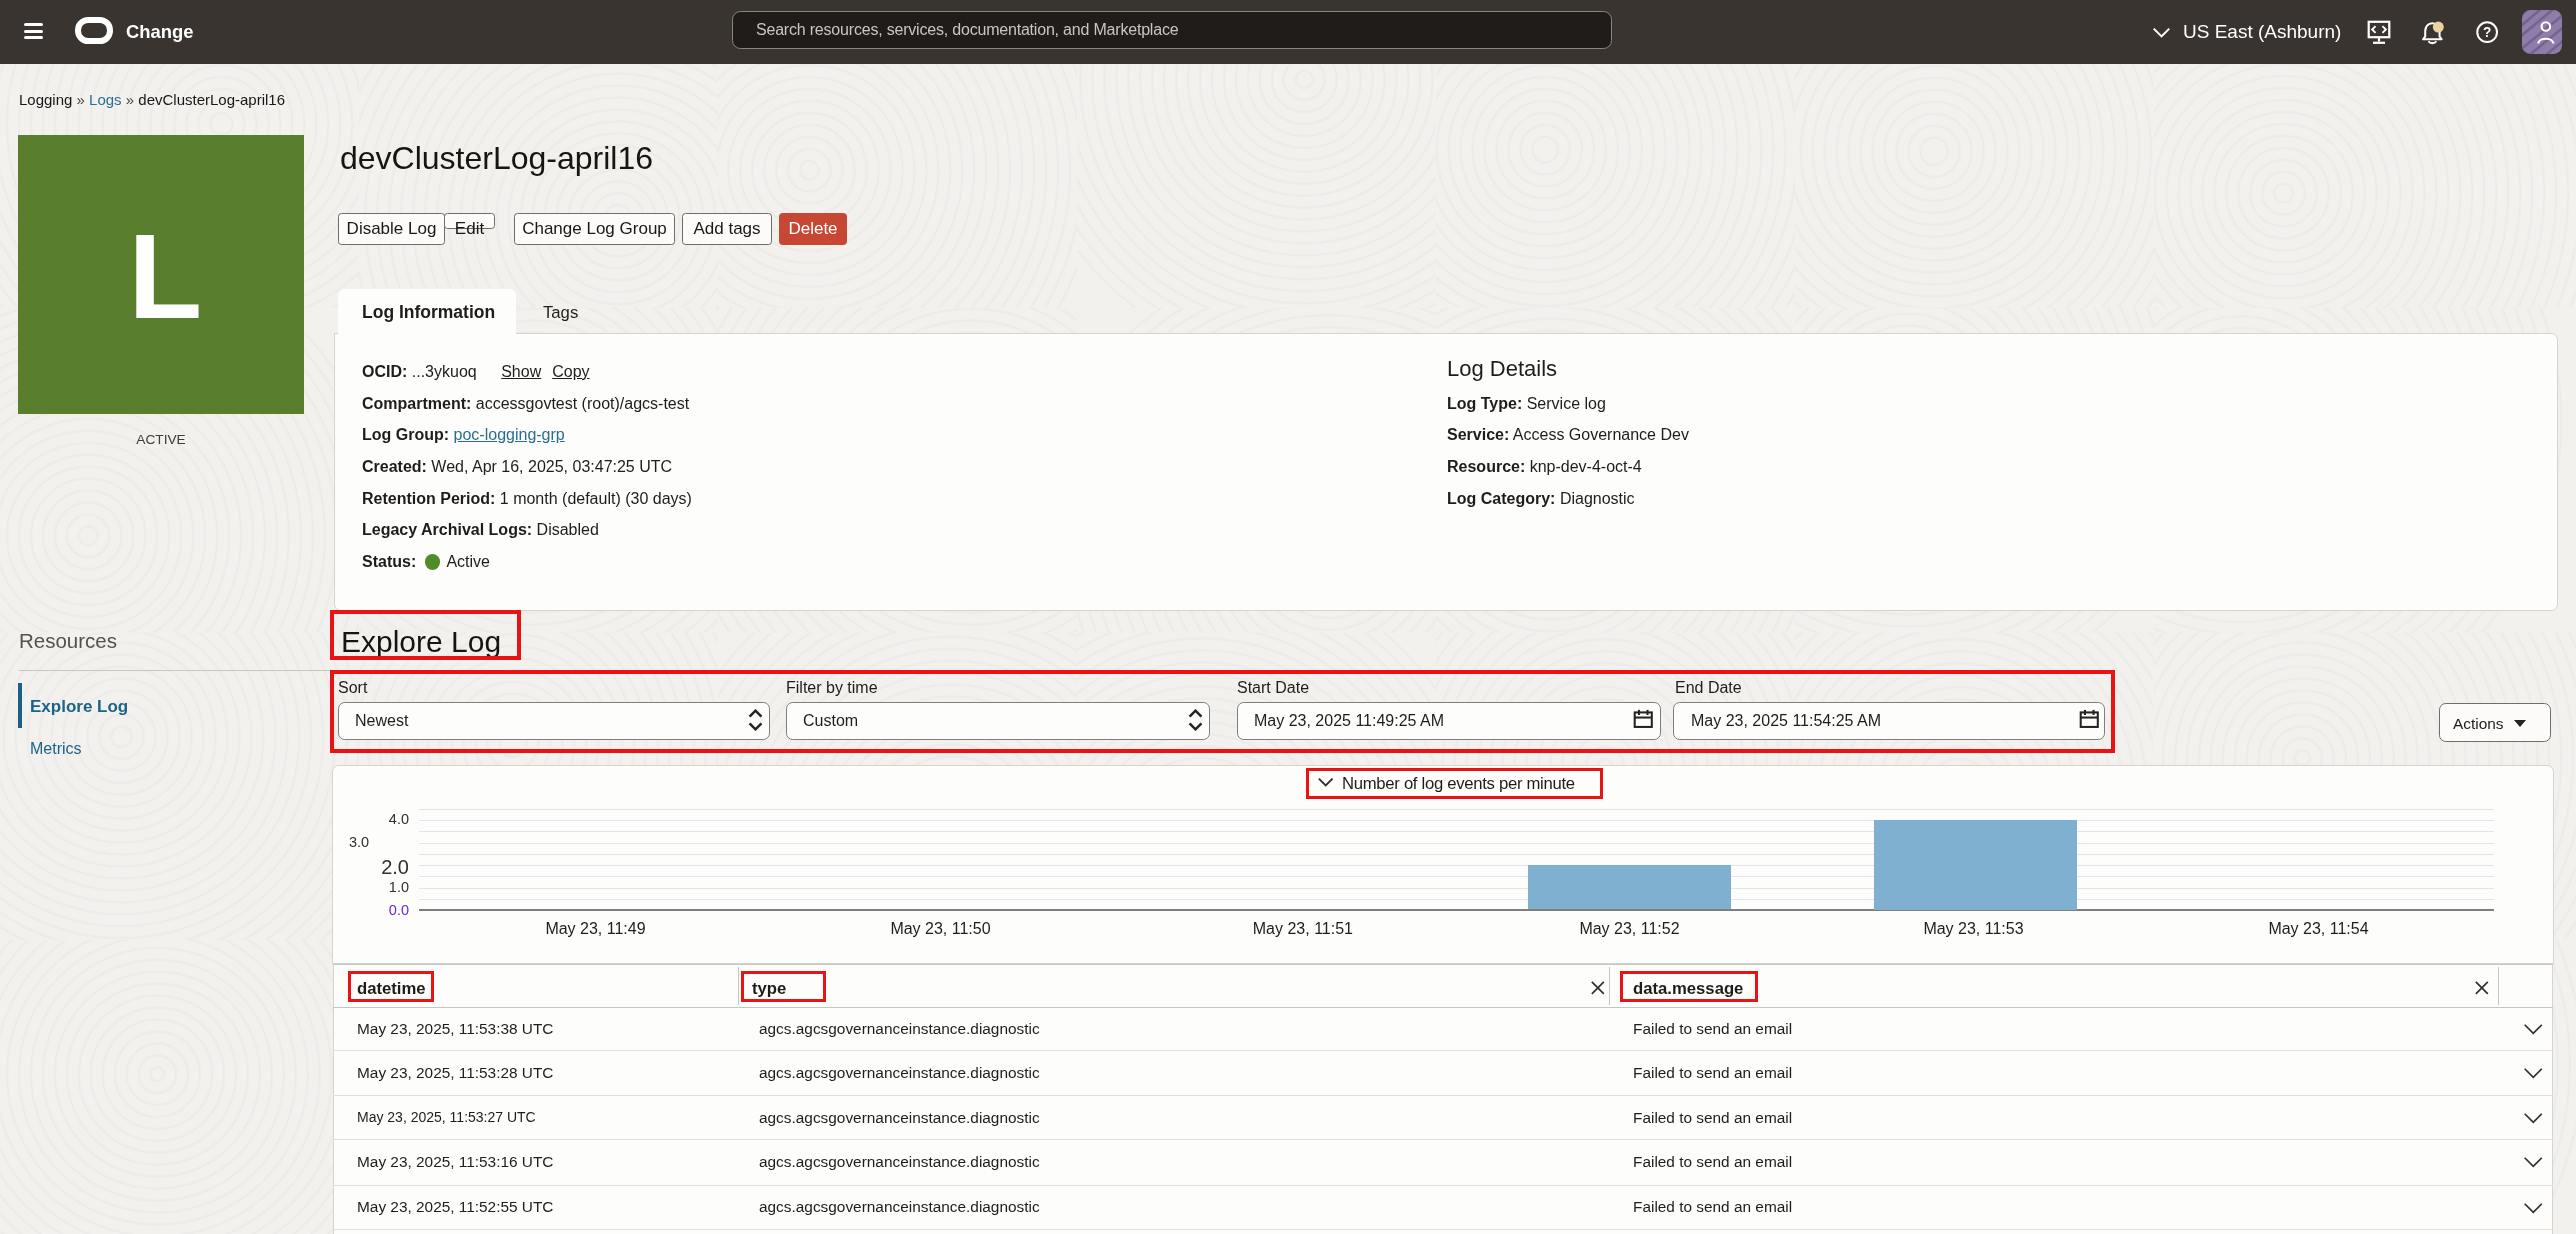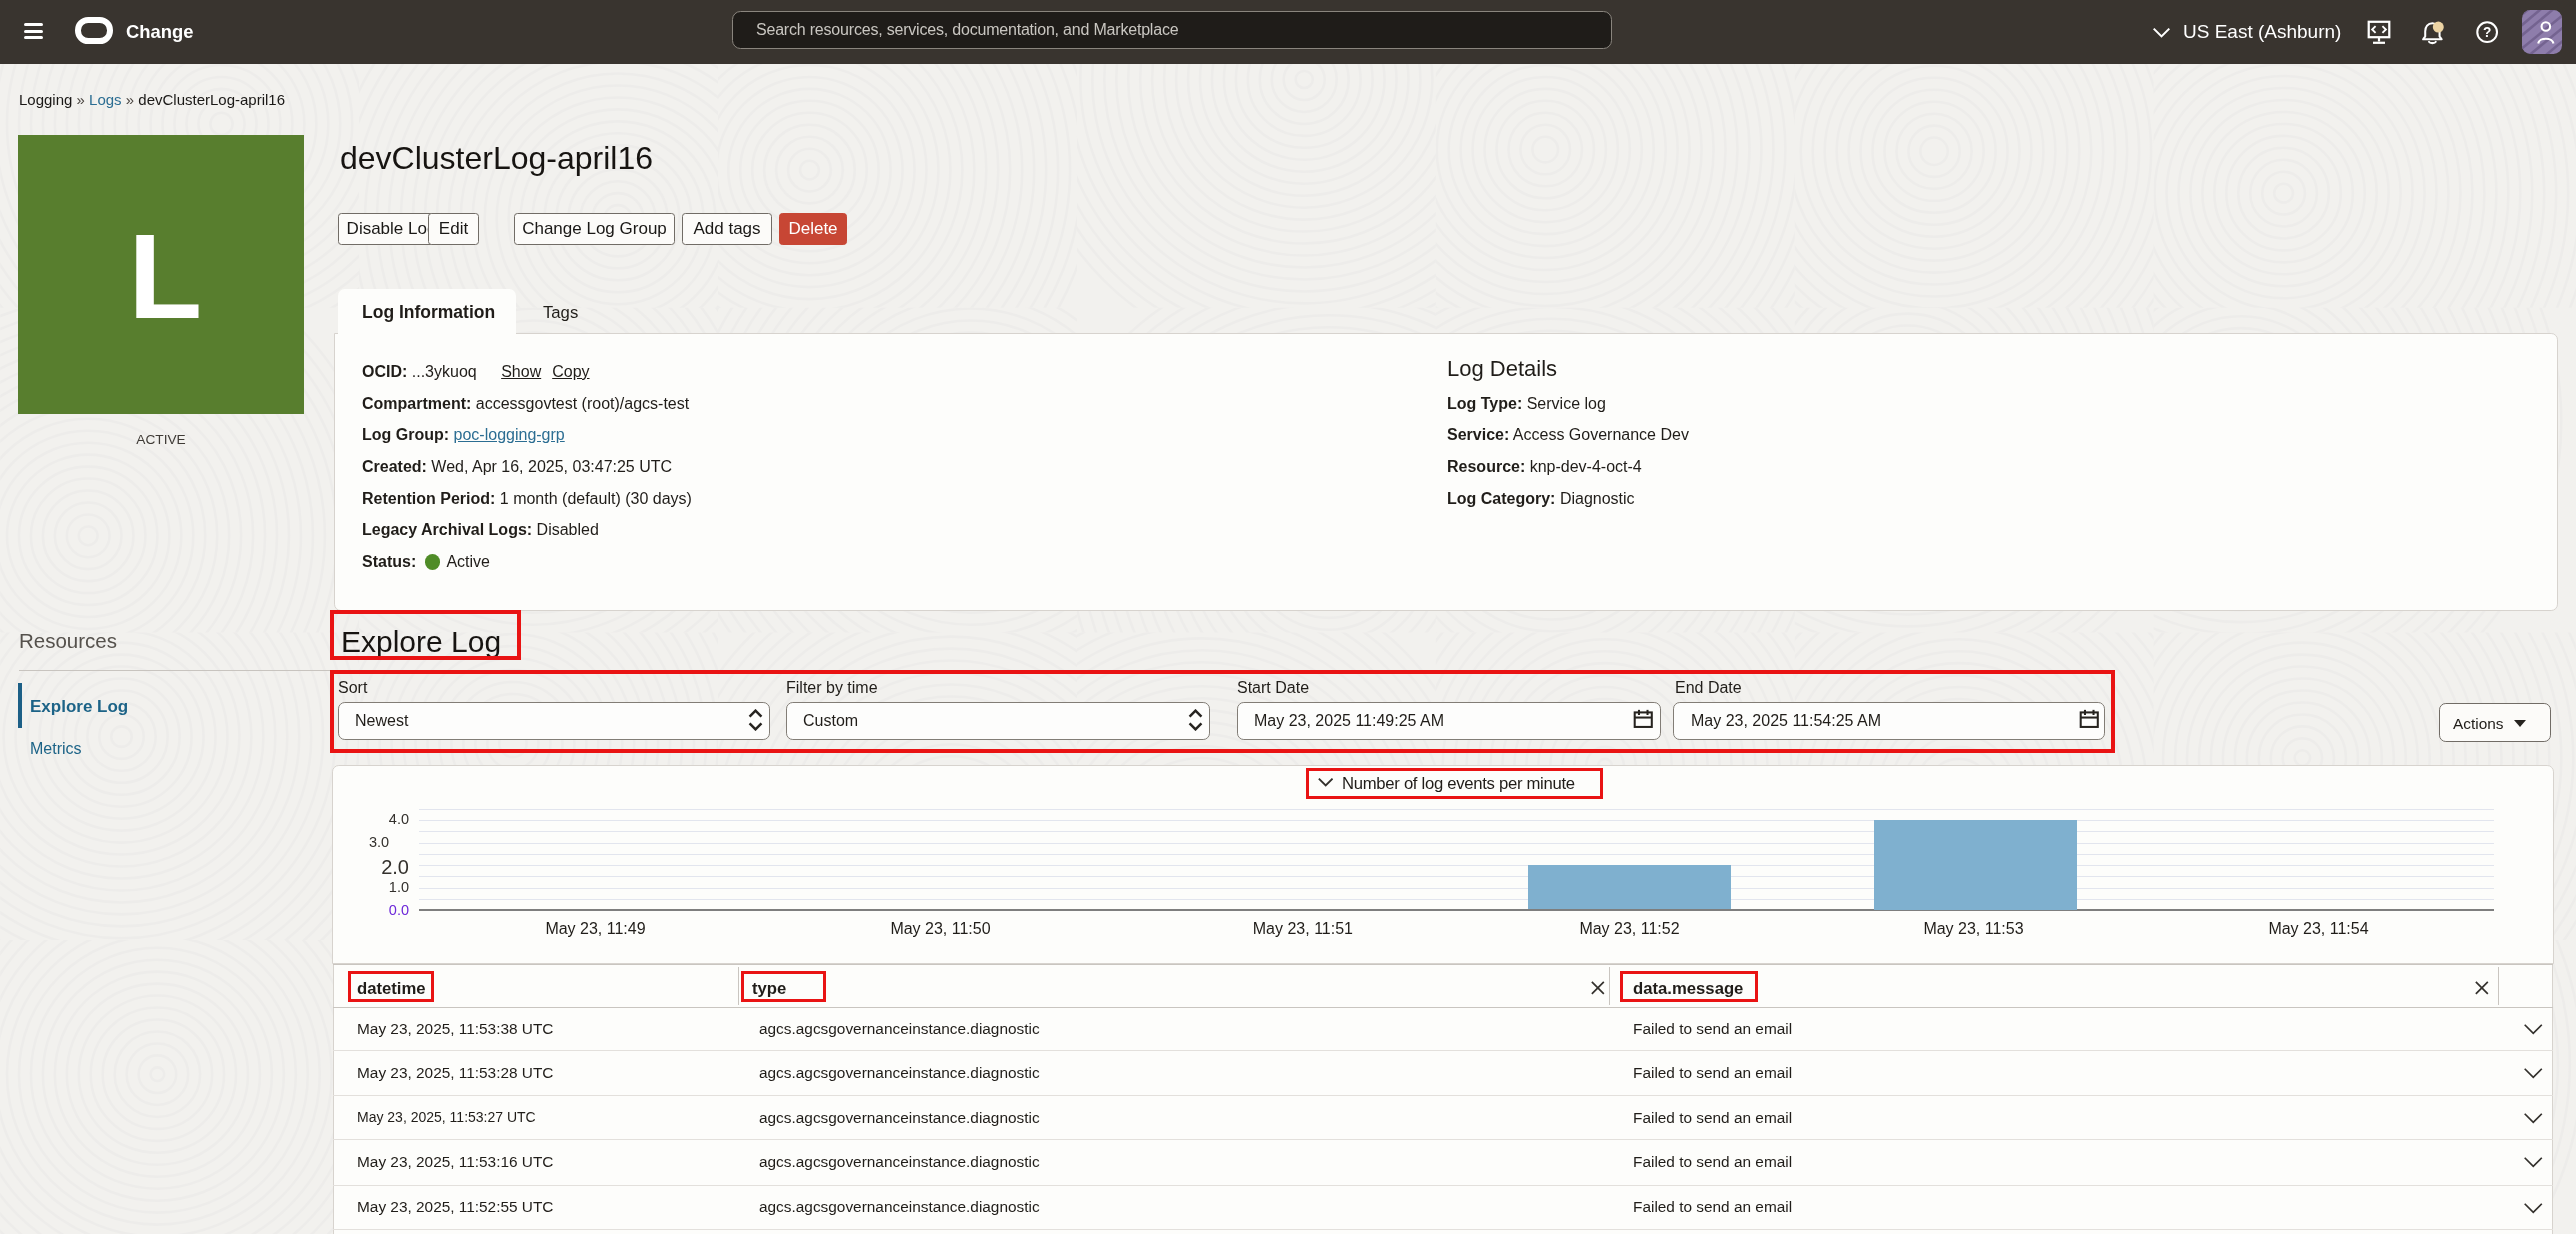--- a/index.html
+++ b/index.html
@@ -898,21 +898,21 @@
 </div>
 
 <div class="txt" style="left:19px;top:91px;font-size:15px;z-index:2;color:#1a1816">Logging <span style="color:#4a4540">»</span> <span style="color:#2b6d92">Logs</span> <span style="color:#4a4540">»</span> devClusterLog-april16</div>
 
 <div class="abs" style="left:18px;top:135px;width:286px;height:279px;background:#587e2e;z-index:2"></div>
 <div class="txt" style="left:18px;top:206px;width:286px;text-align:center;font-size:121px;font-weight:bold;color:#fff;z-index:3;padding-left:8.5px">L</div>
 <div class="txt" style="left:18px;top:432px;width:286px;text-align:center;font-size:13.7px;color:#3f3b36;z-index:2">ACTIVE</div>
 
 <div class="txt" style="left:340px;top:140px;font-size:32px;color:#171411;z-index:2">devClusterLog-april16</div>
 <div class="btn" style="left:338px;top:213px;width:107px;height:32px;line-height:30px;z-index:2">Disable Log</div>
-<div class="btn" style="left:428px;top:213px;width:51px;height:32px;line-height:30px;z-index:2">Edit</div>
+<div class="btn" style="left:444px;top:213px;width:51px;height:16px;line-height:30px;z-index:2">Edit</div>
 <div class="btn" style="left:514px;top:213px;width:161px;height:32px;line-height:30px;z-index:2">Change Log Group</div>
 <div class="btn" style="left:682px;top:213px;width:90px;height:32px;line-height:30px;z-index:2">Add tags</div>
 <div class="btn" style="left:779px;top:213px;width:68px;height:32px;line-height:30px;background:#c74634;border-color:#c74634;color:#fff;z-index:2">Delete</div>
 
 <div class="panel" style="left:334px;top:333px;width:2224px;height:278px;border-radius:0 6.8px 6.8px 6.8px;z-index:2"></div>
 <div class="abs" style="left:338px;top:289px;width:178px;height:45px;background:#fdfdfb;border-radius:6.8px 6.8px 0 0;z-index:3"></div>
 <div class="txt" style="left:362px;top:302px;font-size:17.5px;font-weight:bold;z-index:4">Log Information</div>
 <div class="txt" style="left:543px;top:303px;font-size:16.7px;z-index:4">Tags</div>
 
 <div class="txt" style="left:362px;top:363px;font-size:16px;z-index:4"><b>OCID:</b> ...3ykuoq <u style="margin-left:20px">Show</u><u style="margin-left:11px">Copy</u></div>
@@ -977,21 +977,21 @@
 <div class="abs" style="left:2514px;top:720px;width:0;height:0;border-left:6.8px solid transparent;border-right:6.8px solid transparent;border-top:7.7px solid #26231f;z-index:3"></div>
 
 <div class="panel" style="left:332px;top:765px;width:2222px;height:199px;border-radius:6.8px 6.8px 0 0;z-index:1"></div>
 <div class="redbox" style="left:1306px;top:768px;width:297px;height:31px;border-width:3.4px;z-index:6"></div>
 <svg class="abs" style="left:1318px;top:776px;z-index:3" width="15.4" height="12" viewBox="0 0 18 14">
     <polyline points="1,3 9,11 17,3" fill="none" stroke="#33302c" stroke-width="2.2"></polyline>
   </svg>
 <div class="txt" style="left:1342px;top:774px;font-size:16.7px;letter-spacing:-0.3px;z-index:3">Number of log events per minute</div>
 
 <div class="txt" style="left:349px;top:811px;width:60px;text-align:right;font-size:14.5px;color:#33302c;z-index:3">4.0</div>
-<div class="txt" style="left:349px;top:834px;width:60px;text-align:center;font-size:14.5px;color:#33302c;z-index:3">3.0</div>
+<div class="txt" style="left:349px;top:834px;width:60px;text-align:left;font-size:14.5px;color:#33302c;z-index:3">3.0</div>
 <div class="txt" style="left:349px;top:856px;width:60px;text-align:right;font-size:20px;color:#33302c;z-index:3">2.0</div>
 <div class="txt" style="left:349px;top:879px;width:60px;text-align:right;font-size:14.5px;color:#33302c;z-index:3">1.0</div>
 <div class="txt" style="left:349px;top:902px;width:60px;text-align:right;font-size:14.5px;color:#6d28d9;z-index:3">0.0</div>
 
 <div class="grid" style="left:419px;top:809px;width:2075px"></div>
 <div class="grid" style="left:419px;top:820px;width:2075px"></div>
 <div class="grid" style="left:419px;top:831px;width:2075px"></div>
 <div class="grid" style="left:419px;top:843px;width:2075px"></div>
 <div class="grid" style="left:419px;top:854px;width:2075px"></div>
 <div class="grid" style="left:419px;top:865px;width:2075px"></div>

